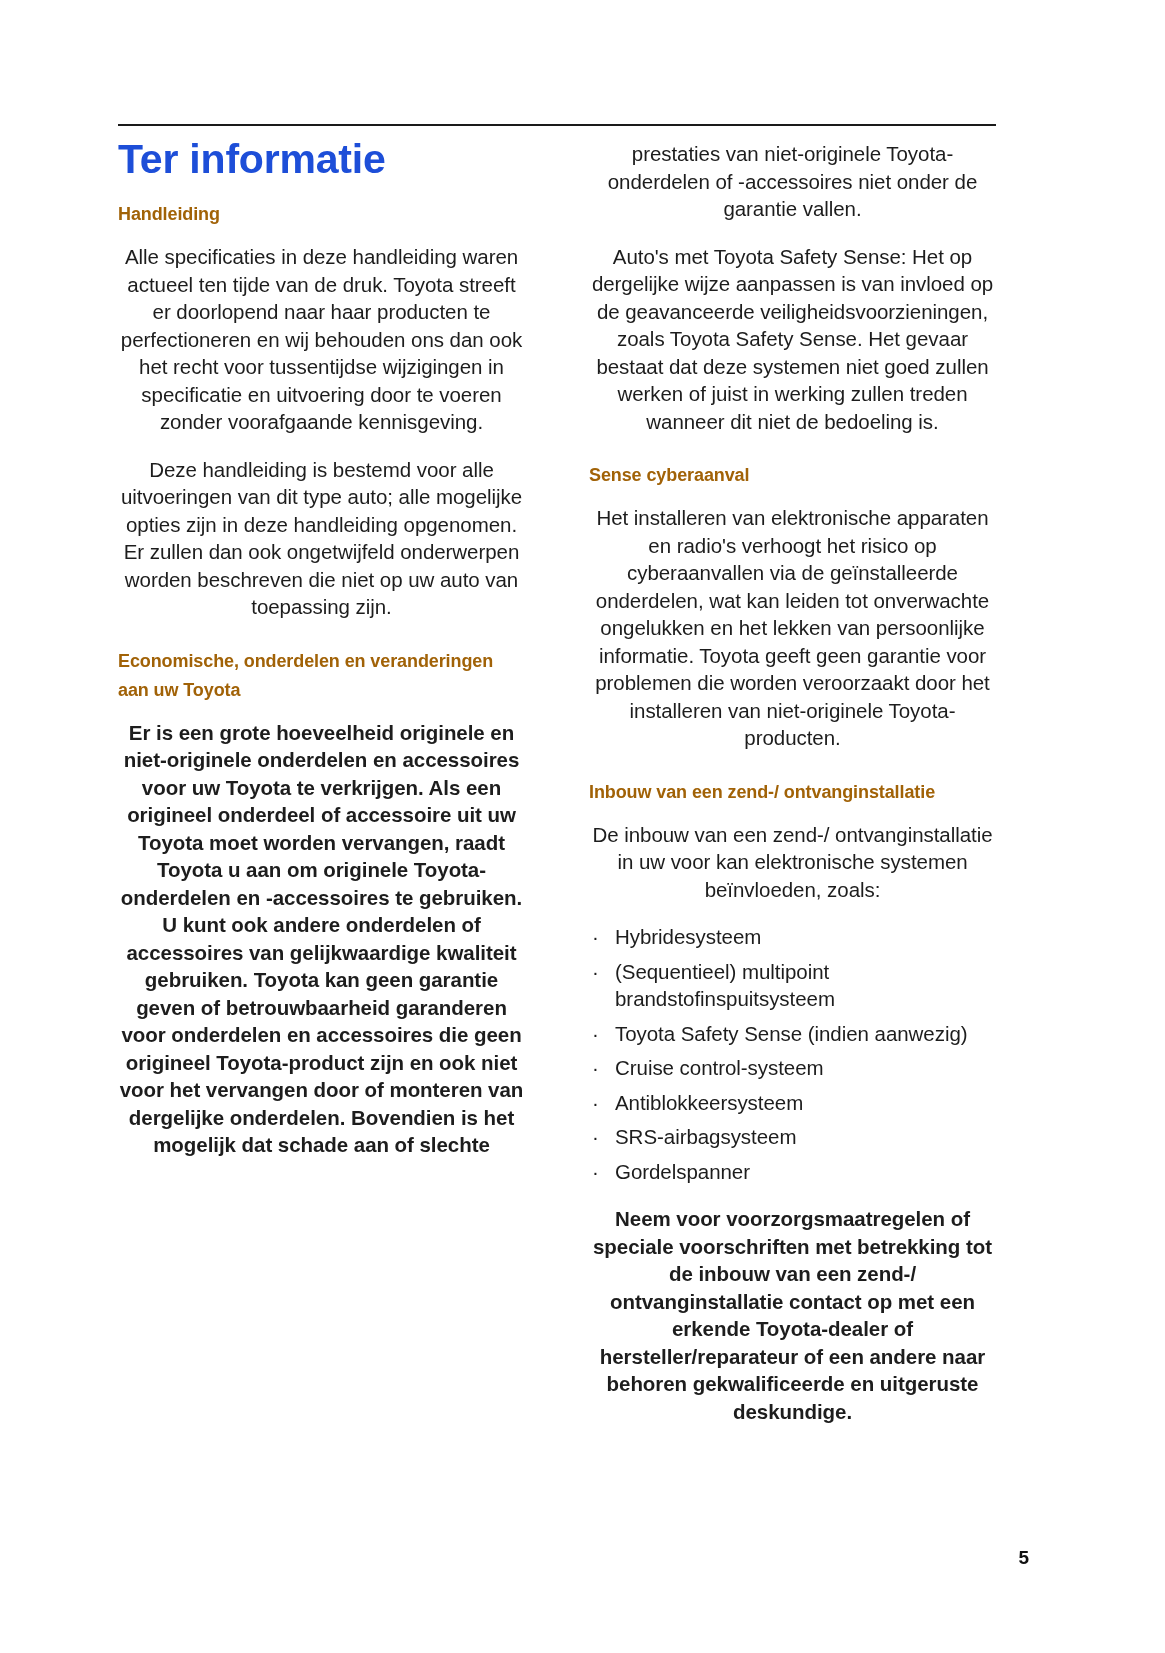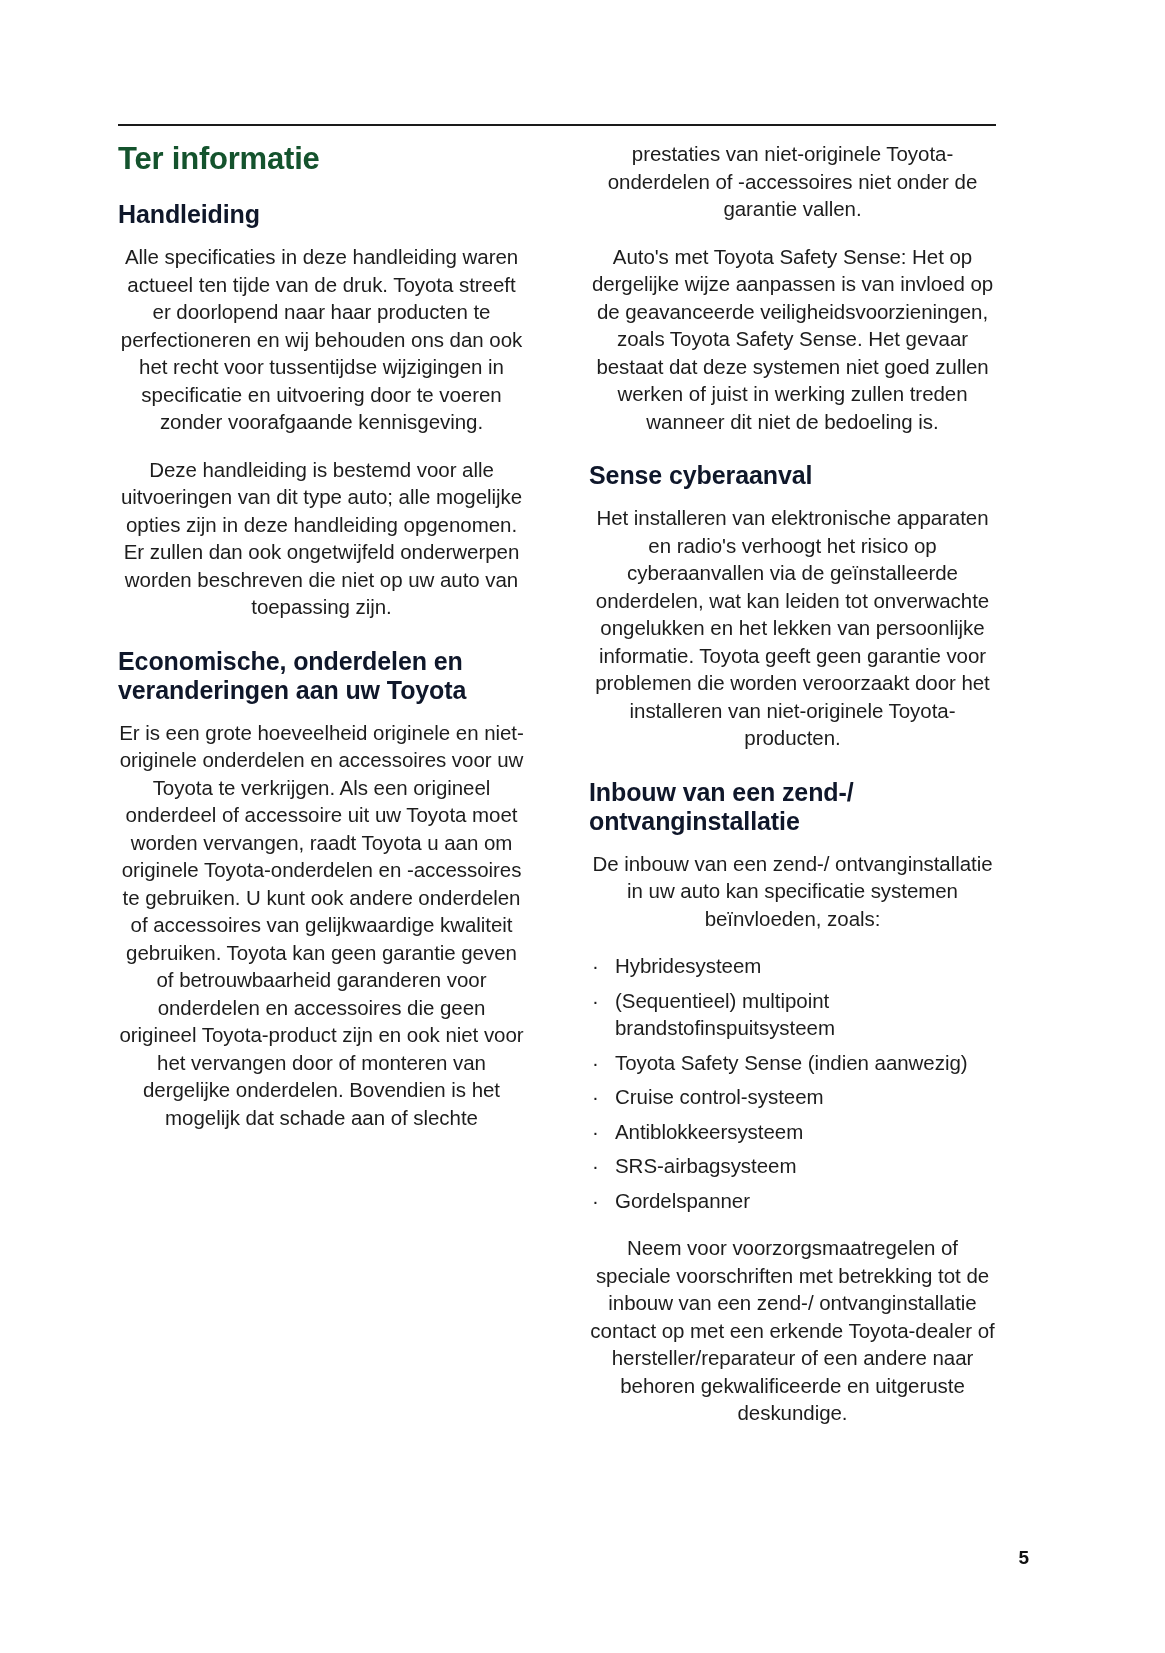--- a/index.html
+++ b/index.html
@@ -41,52 +41,53 @@
     width: 878px;
     display: flex;
     gap: 64px;
   }
 
   .col {
     width: 407px;
   }
 
   h1.chapter-title {
-    font-size: 31px;
+    font-size: 41px;
     line-height: 38px;
     font-weight: bold;
     margin: 0 0 22px 0;
     letter-spacing: -0.2px;
-    color: #14532d;
+    color: #1d4ed8;
   }
 
   h2.section-title {
-    font-size: 25px;
+    font-size: 18px;
     line-height: 29px;
     font-weight: bold;
     margin: 26px 0 14px 0;
     letter-spacing: -0.1px;
-    color: #0f172a;
+    color: #a16207;
   }
 
   h2.section-title.first {
     margin-top: 0;
   }
 
   p.body-text {
     font-size: 20.5px;
     line-height: 27.5px;
     margin: 0 0 20px 0;
     color: #1d1d1d;
     letter-spacing: -0.05px;
     text-align: center;
   }
 
   p.body-text:last-child {
     margin-bottom: 13px;
+    font-weight: bold;
   }
 
   ul.bullet-list {
     list-style: none;
     margin: 0 0 20px 0;
     padding: 0;
   }
 
   ul.bullet-list li {
     position: relative;
@@ -147,21 +148,21 @@
       <p class="body-text">prestaties van niet-originele Toyota-onderdelen of -accessoires niet onder de garantie vallen.</p>
 
       <p class="body-text">Auto's met Toyota Safety Sense: Het op dergelijke wijze aanpassen is van invloed op de geavanceerde veiligheidsvoorzieningen, zoals Toyota Safety Sense. Het gevaar bestaat dat deze systemen niet goed zullen werken of juist in werking zullen treden wanneer dit niet de bedoeling is.</p>
 
       <h2 class="section-title">Sense cyberaanval</h2>
 
       <p class="body-text">Het installeren van elektronische apparaten en radio's verhoogt het risico op cyberaanvallen via de geïnstalleerde onderdelen, wat kan leiden tot onverwachte ongelukken en het lekken van persoonlijke informatie. Toyota geeft geen garantie voor problemen die worden veroorzaakt door het installeren van niet-originele Toyota-producten.</p>
 
       <h2 class="section-title">Inbouw van een zend-/ ontvanginstallatie</h2>
 
-      <p class="body-text">De inbouw van een zend-/ ontvanginstallatie in uw auto kan specificatie systemen beïnvloeden, zoals:</p>
+      <p class="body-text">De inbouw van een zend-/ ontvanginstallatie in uw voor kan elektronische systemen beïnvloeden, zoals:</p>
 
       <ul class="bullet-list">
         <li>
           <span class="bullet-dot">·</span>
           <span>Hybridesysteem</span>
         </li>
         <li>
           <span class="bullet-dot">·</span>
           <span>(Sequentieel) multipoint brandstofinspuitsysteem</span>
         </li>

